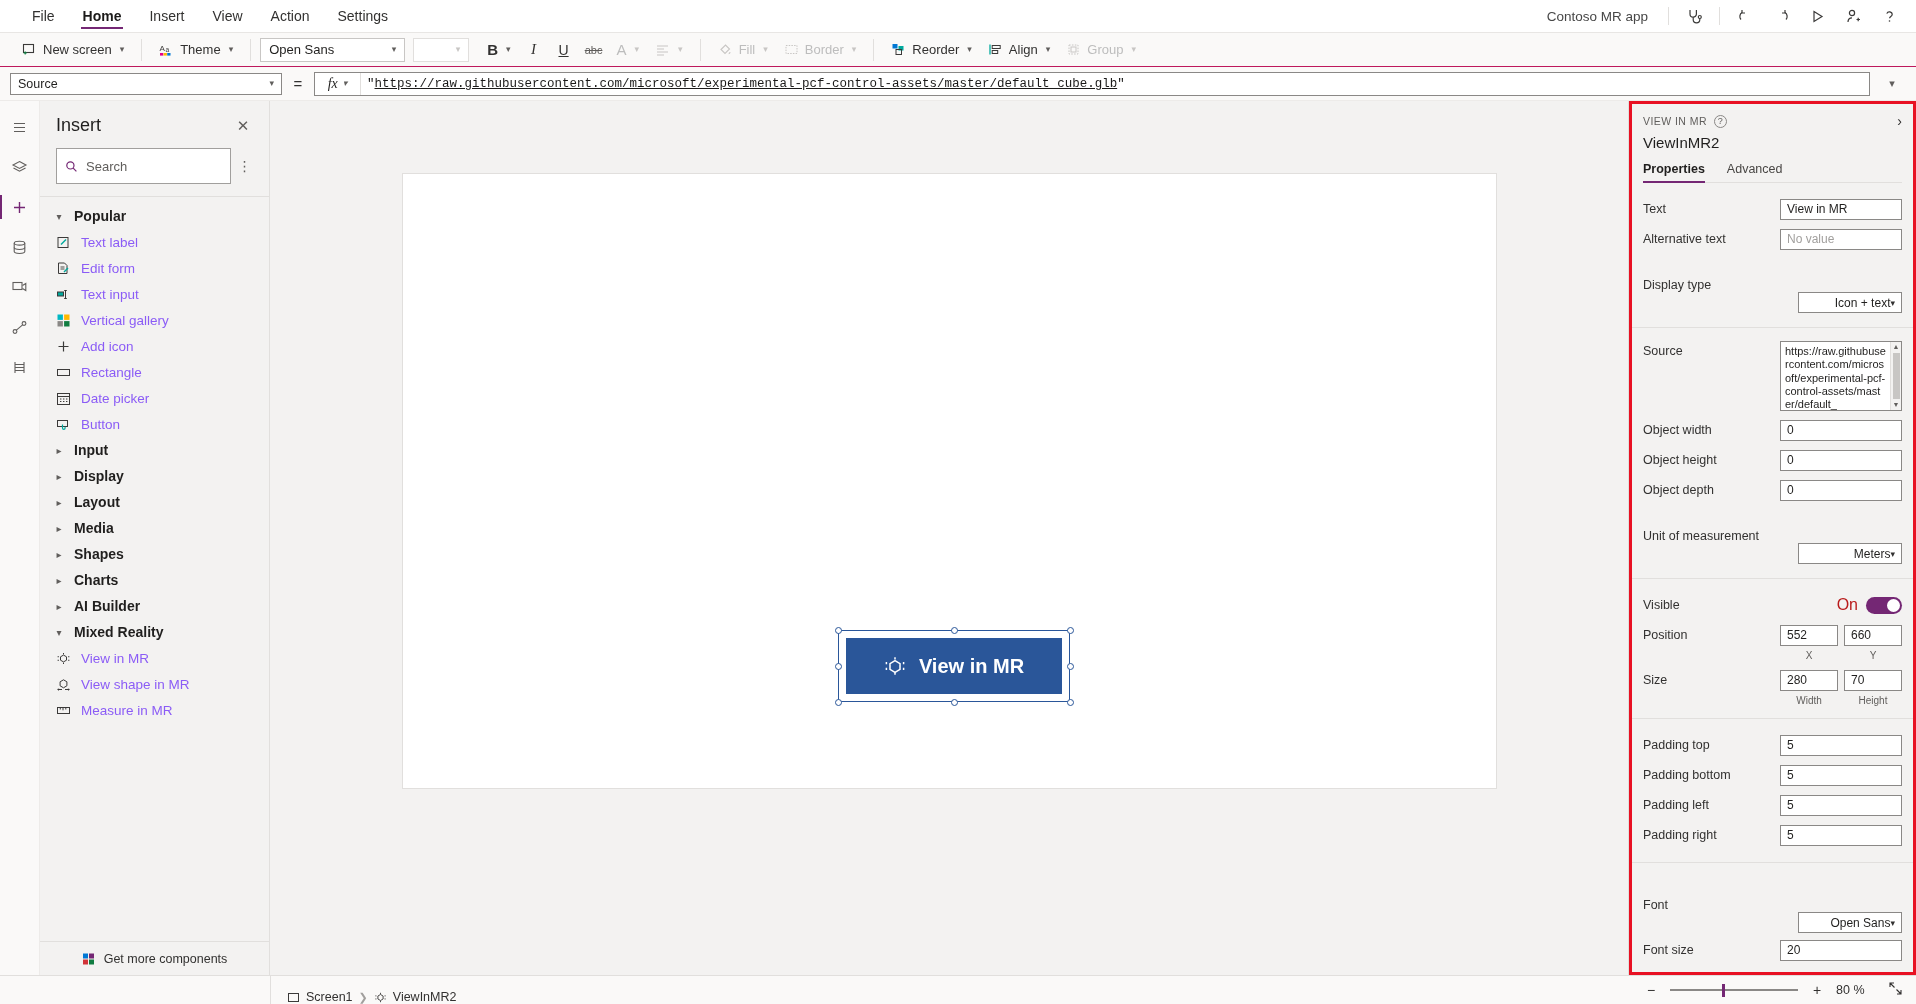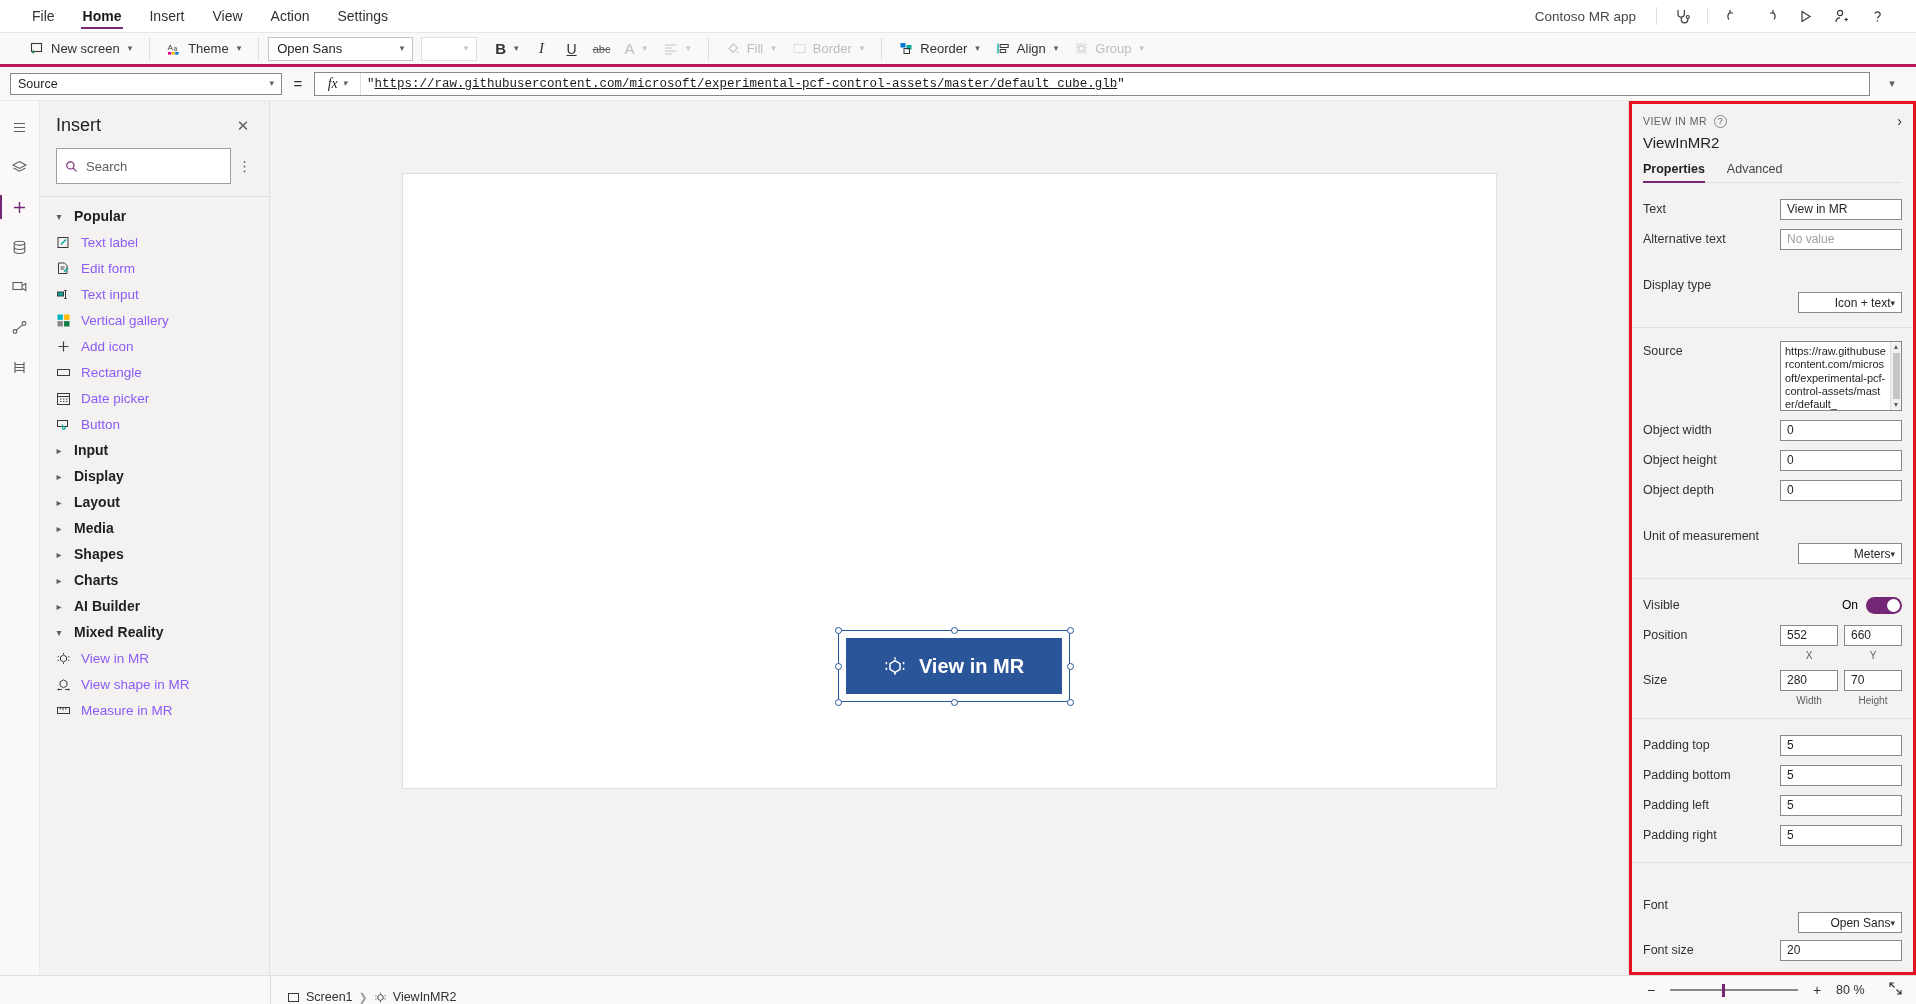--- a/index.html
+++ b/index.html
@@ -13,30 +13,30 @@
 
   
   .menubar { height:44px; background:#ffffff; display:flex; align-items:stretch;
              border-bottom:1px solid #e8e6e4; flex:0 0 32px; }
   .menu-items { display:flex; align-items:stretch; padding-left:18px; }
   .menu-item { padding:0 14px; display:flex; align-items:center; font-size:14px;
                color:#323130; position:relative; cursor:default; }
   .menu-item.active { font-weight:bold; color:#1b1a19; }
   .menu-item.active::after { content:""; position:absolute; left:12px; right:12px; bottom:3px;
                              height:2px; background:#742774; }
-  .menubar-right { margin-left:auto; display:flex; align-items:center; padding-right:22px; gap:2px; }
+  .menubar-right { margin-left:auto; display:flex; align-items:center; padding-right:10px; gap:2px; }
   .app-name { font-size:13.5px; color:#474747; padding:0 12px; }
   .mb-sep { width:1px; height:18px; background:#e1dfdd; margin:0 6px; }
   .mb-icon { width:34px; height:32px; display:flex; align-items:center; justify-content:center;
              color:#3b3a39; }
   .mb-icon svg { display:block; }
 
   
   .ribbon { height:34px; background:#faf9f8; display:flex; align-items:center;
-            border-bottom:3px solid #be185d; flex:0 0 34px; padding-left:22px; }
+            border-bottom:1px solid #be185d; flex:0 0 34px; padding-left:14px; }
   .rb-group { display:flex; align-items:center; height:100%; }
   .rb-sep { width:1px; height:22px; background:#e1dfdd; margin:0 9px; }
   .rb-btn { display:flex; align-items:center; gap:6px; padding:0 8px; height:26px;
             font-size:13px; color:#323130; border-radius:2px; cursor:default; white-space:nowrap; }
   .rb-btn.dim { color:#bdbdbd; }
   .caret { font-size:9px; color:#605e5c; margin-left:2px; line-height:1; }
   .caret.dim { color:#c8c6c4; }
   .rb-select { height:24px; border:1px solid #c8c6c4; background:#fff; font-size:13px;
                color:#201f1e; display:flex; align-items:center; padding:0 8px;
                justify-content:space-between; }
@@ -145,21 +145,21 @@
   .fld .cv { font-size:9px; color:#323130; }
   .srcbox { width:122px; height:70px; border:1px solid #8a8886; background:#fff;
             display:flex; align-items:stretch; }
   .srctext { flex:1; font-size:11px; color:#201f1e; line-height:13.3px; padding:3px 4px;
              word-break:break-all; overflow:hidden; }
   .srcbar { width:11px; background:#f3f2f1; display:flex; flex-direction:column;
             align-items:center; justify-content:space-between; border-left:1px solid #e1dfdd; }
   .srcbar .a { font-size:7px; color:#605e5c; line-height:8px; padding:1px 0; }
   .srcthumb { width:7px; flex:1; margin:1px 0; background:#c8c6c4; }
   .toggle-row { display:flex; align-items:center; justify-content:flex-end; gap:8px; flex:1; }
-  .tg-lbl { font-size:12px; color:#000000; }
+  .tg-lbl { font-size:16px; color:#b91c1c; }
   .toggle { width:36px; height:17px; border-radius:9px; background:#742774;
             display:flex; align-items:center; justify-content:flex-end; padding:0 2px; }
   .knob { width:13px; height:13px; border-radius:50%; background:#fff; }
   .pair { display:flex; gap:6px; }
   .sub { display:flex; gap:6px; margin:-2px 0 2px 0; }
   .sub span { width:58px; text-align:center; font-size:10px; color:#605e5c; }
   .align-btns { display:flex; gap:4px; }
   .abtn { width:28px; height:21px; border:1px solid #c8c6c4; background:#fff;
           display:flex; align-items:center; justify-content:center; }
   .abtn.sel { background:#c8c6c4; }
@@ -568,20 +568,29 @@
           <span class="ico">
             <svg width="15" height="15" viewBox="0 0 15 15" fill="none" stroke="#3b3a39" stroke-width="1">
               <rect x="1.5" y="4.5" width="12" height="6"></rect>
               <path d="M4.3 4.5v2M7 4.5v2.8M9.8 4.5v2"></path>
             </svg>
           </span>
           <span>Measure in MR</span>
         </div>
       </div>
 
+      <div class="ip-foot">
+        <svg width="14" height="14" viewBox="0 0 14 14" fill="none">
+          <rect x="1" y="1.5" width="5" height="5" fill="#0078d4"></rect>
+          <rect x="7" y="1.5" width="5" height="5" fill="#742774"></rect>
+          <rect x="1" y="7.5" width="5" height="5" fill="#d13438"></rect>
+          <rect x="7" y="7.5" width="5" height="5" fill="#107c41"></rect>
+        </svg>
+        <span>Get more components</span>
+      </div>
     </div>
 
     <div class="canvas-area">
       <div class="screen">
         <div class="mr-btn">
           <svg width="24" height="24" viewBox="0 0 24 24" fill="none" stroke="#ffffff" stroke-width="1.5">
             <path d="M12 6.7l5 2.9v5.8l-5 2.9-5-2.9V9.6z"></path>
             <path d="M12 3.2v2.3M12 18.5v2.3M3.4 8v2.2M20.6 8v2.2M3.4 13.8V16M20.6 13.8V16"></path>
           </svg>
           <span>View in MR</span>

